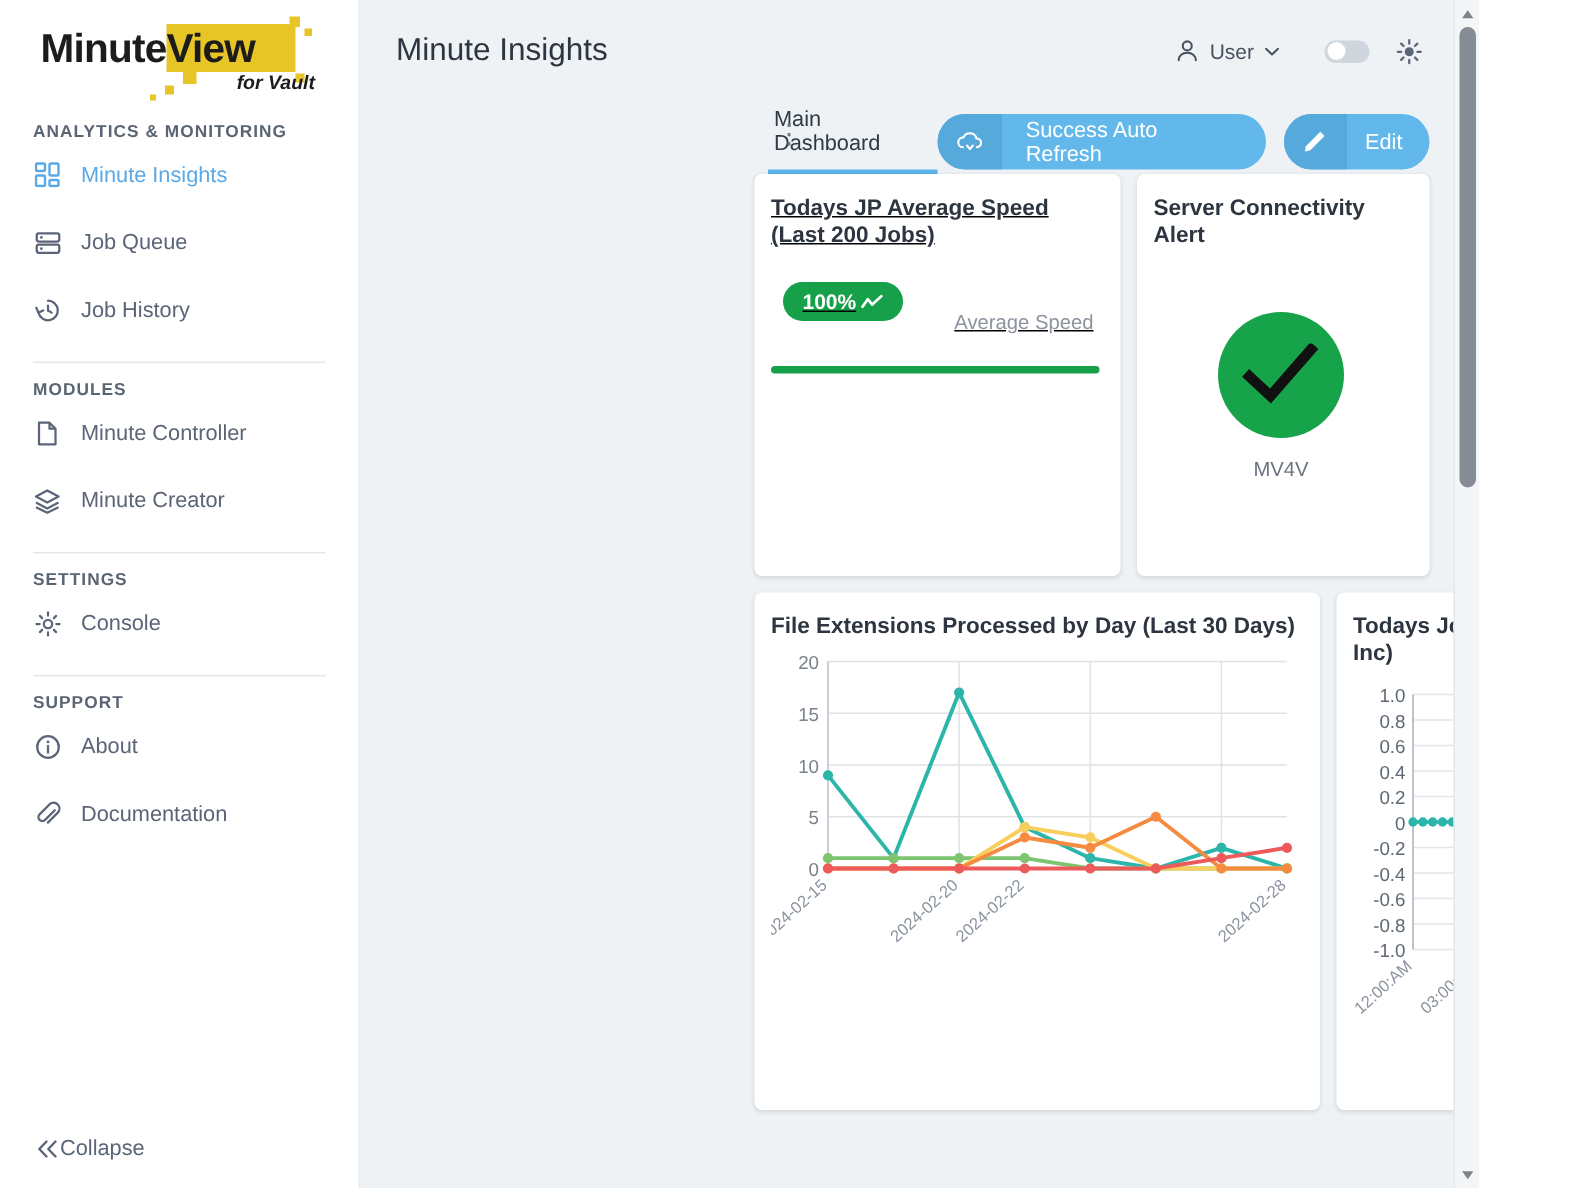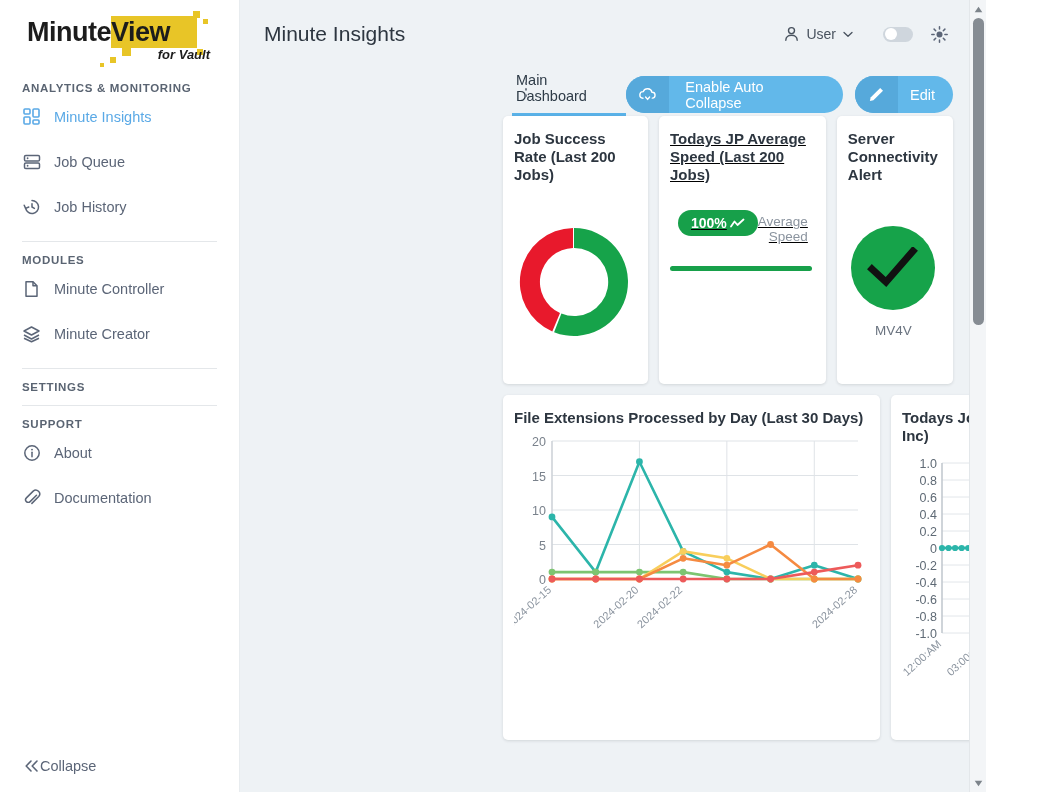--- a/index.html
+++ b/index.html
@@ -210,20 +210,29 @@
             <path d="M2 10l7.5 4 7.5-4" fill="none" stroke="#5b6577" stroke-width="1.5" stroke-linejoin="round"></path>
             <path d="M2 13.2l7.5 3.6 7.5-3.6" fill="none" stroke="#5b6577" stroke-width="1.5" stroke-linejoin="round"></path>
           </svg>
       </span>
       <span>Minute Creator</span>
     </div>
 
     <div class="nav-sep"></div>
 
     <div class="nav-section">SETTINGS</div>
+    <div class="nav-item">
+      <span class="ico">
+        <svg width="18" height="18" viewBox="0 0 18 18">
+            <circle cx="9" cy="9" r="2.8" fill="none" stroke="#5b6577" stroke-width="1.5"></circle>
+            <path d="M9 1.3v2.1M9 14.6v2.1M1.3 9h2.1M14.6 9h2.1M3.6 3.6l1.5 1.5M12.9 12.9l1.5 1.5M14.4 3.6l-1.5 1.5M5.1 12.9l-1.5 1.5" stroke="#5b6577" stroke-width="1.5" stroke-linecap="round"></path>
+          </svg>
+      </span>
+      <span>Console</span>
+    </div>
 
     <div class="nav-sep"></div>
 
     <div class="nav-section">SUPPORT</div>
     <div class="nav-item">
       <span class="ico">
         <svg width="18" height="18" viewBox="0 0 18 18">
             <circle cx="9" cy="9" r="7.2" fill="none" stroke="#5b6577" stroke-width="1.5"></circle>
             <circle cx="9" cy="5.6" r="0.95" fill="#5b6577"></circle>
             <path d="M9 8.2v4.6" stroke="#5b6577" stroke-width="1.5" stroke-linecap="round"></path>
@@ -286,47 +295,36 @@
     <div id="tabrow">
       <div id="tab">Main Dashboard</div>
       <div class="spacer"></div>
       <div class="btn" id="btn-refresh" style="margin-bottom:3px;">
         <div class="bicon">
           <svg width="19" height="17" viewBox="0 0 19 17">
               <path d="M5 12.2a3.3 3.3 0 0 1 .3-6.6A4.6 4.6 0 0 1 14 6.3a2.9 2.9 0 0 1 .3 5.8" fill="none" stroke="#fff" stroke-width="1.4" stroke-linecap="round"></path>
               <polyline points="7.6,11 9.6,13.4 11.6,11" fill="none" stroke="#fff" stroke-width="1.4" stroke-linecap="round" stroke-linejoin="round"></polyline>
             </svg>
         </div>
-        <div class="blabel">Enable Auto Collapse</div>
+        <div class="blabel">Success Auto Refresh</div>
       </div>
       <div class="btn" id="btn-edit" style="margin-left:12px;margin-bottom:3px;">
         <div class="bicon">
           <svg width="17" height="17" viewBox="0 0 17 17">
               <path d="M12.2 1.9 15 4.7 5.4 14.3 1.9 15l0.7-3.5z" fill="#fff"></path>
             </svg>
         </div>
         <div class="blabel">Edit</div>
       </div>
     </div>
 
     <div id="cards">
 
       <div class="row">
 
-        <div class="card" id="card-success">
-          <div class="card-title">Job Success Rate (Last 200 Jobs)</div>
-          <div class="donut">
-            <svg viewBox="0 0 120 120" width="120" height="120">
-
-              <path d="M60 6 A54 54 0 1 1 40.1 110.2 L47.4 91.5 A34 34 0 1 0 60 26 Z" fill="#16a34a"></path>
-
-              <path d="M38.3 109.5 A54 54 0 0 1 59 6 L59 26 A34 34 0 0 0 46 91 Z" fill="#e8192c"></path>
-            </svg>
-          </div>
-        </div>
 
         <div class="card" id="card-speed">
           <div class="card-title">Todays JP Average Speed (Last 200 Jobs)</div>
           <div style="margin-top:22px; display:flex; align-items:flex-end; justify-content:space-between; padding: 0 4px 0 8px;">
             <div class="badge" style="margin-bottom:8px;">
               <span>100%</span>
               <span>
                 <svg width="15" height="11" viewBox="0 0 15 11">
                     <polyline points="1,8.5 4.5,3.5 7.5,7 13.5,1.5" fill="none" stroke="#fff" stroke-width="1.8" stroke-linecap="round" stroke-linejoin="round"></polyline>
                   </svg>

